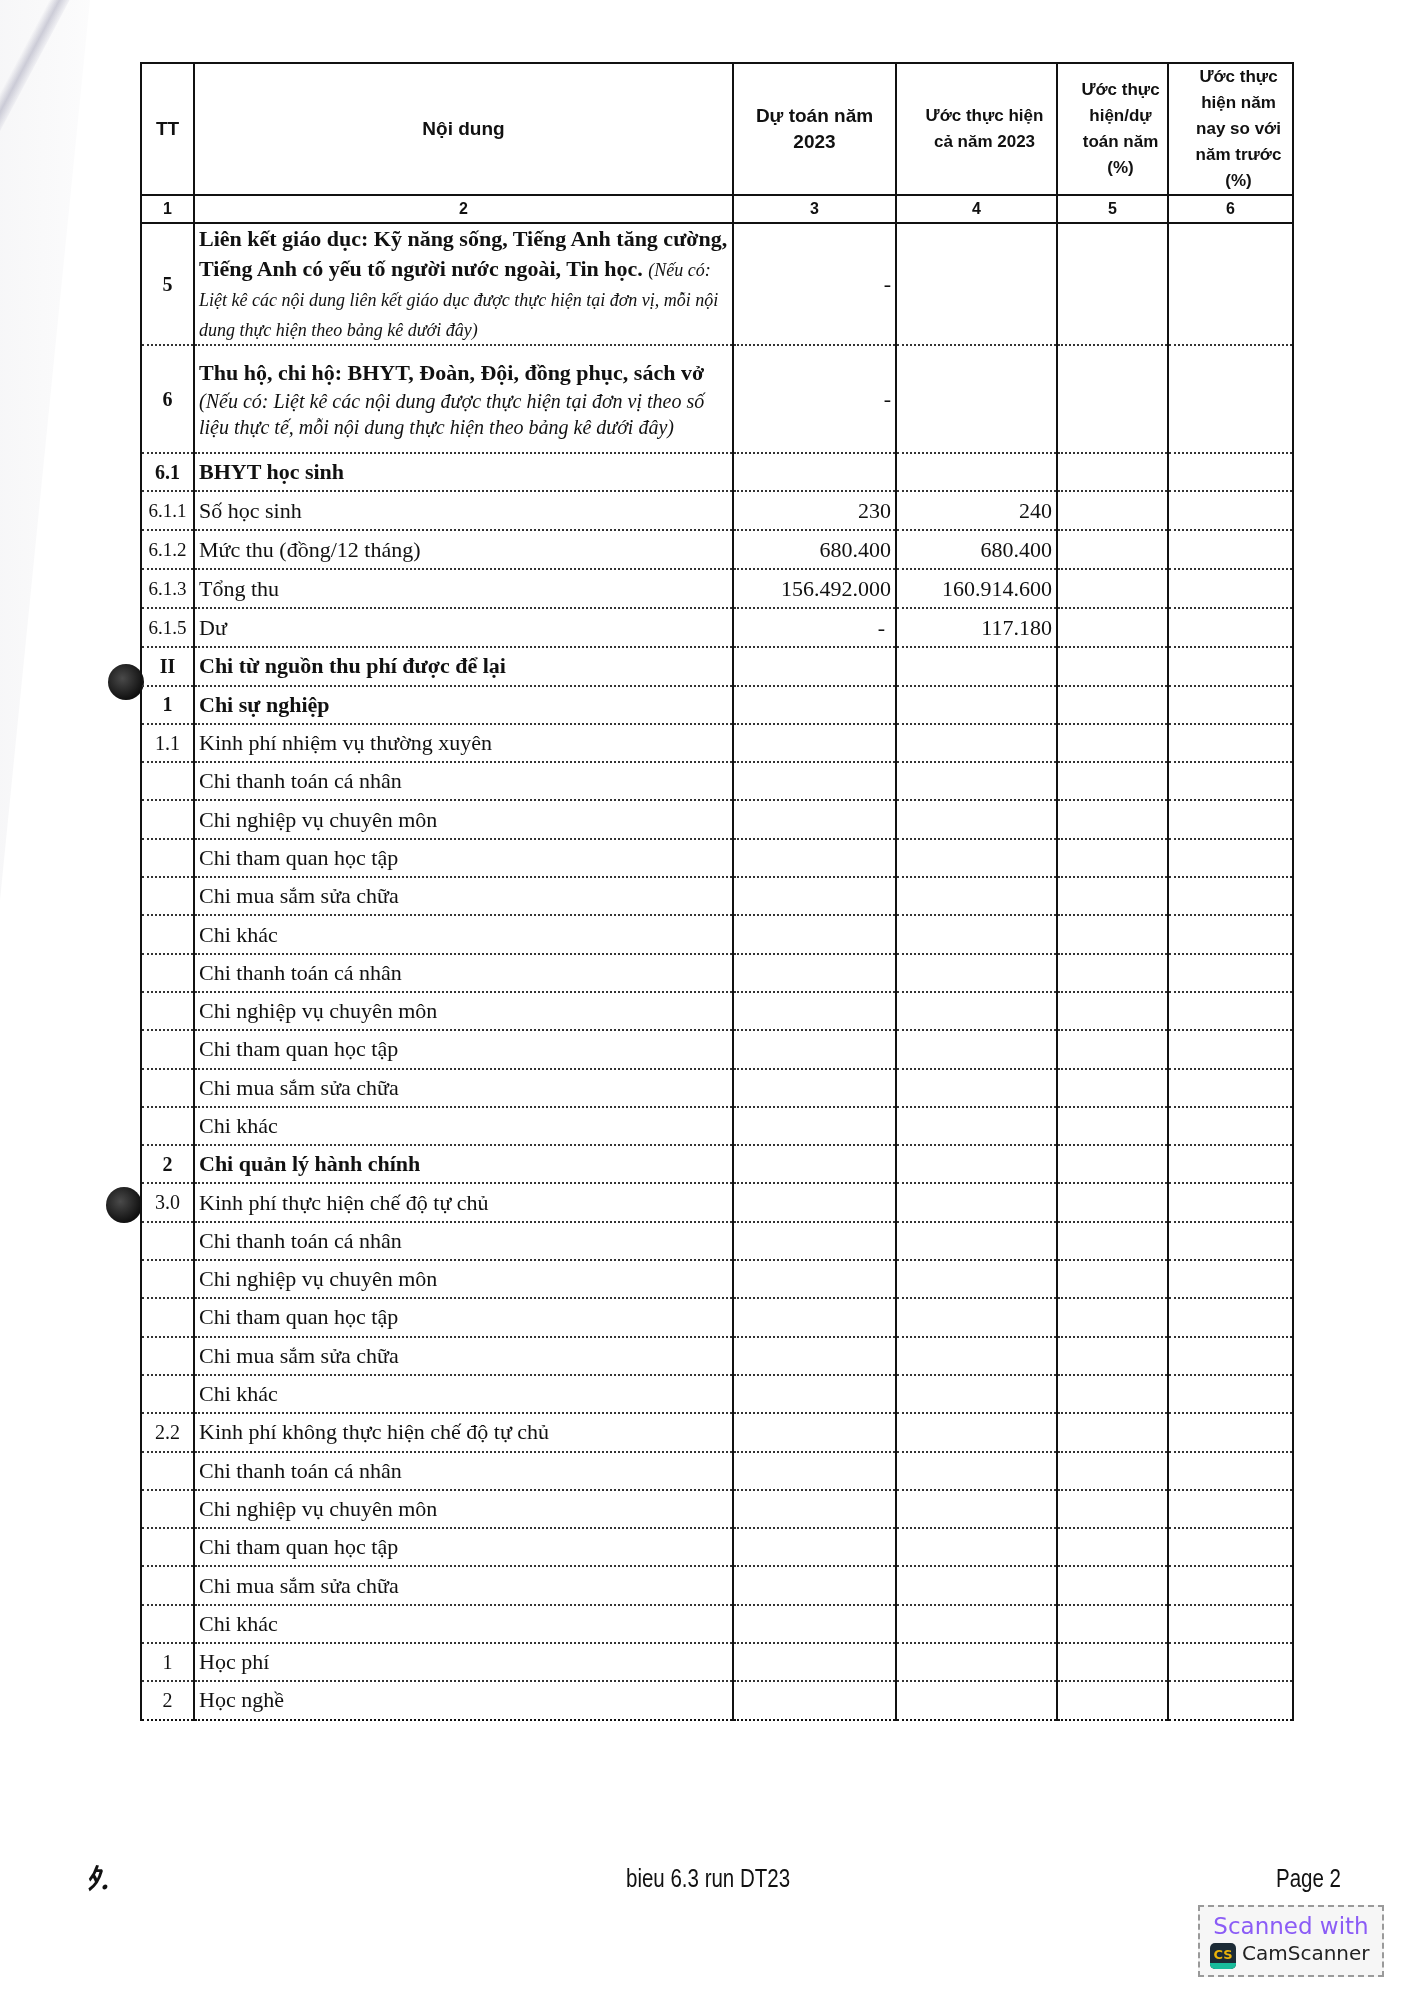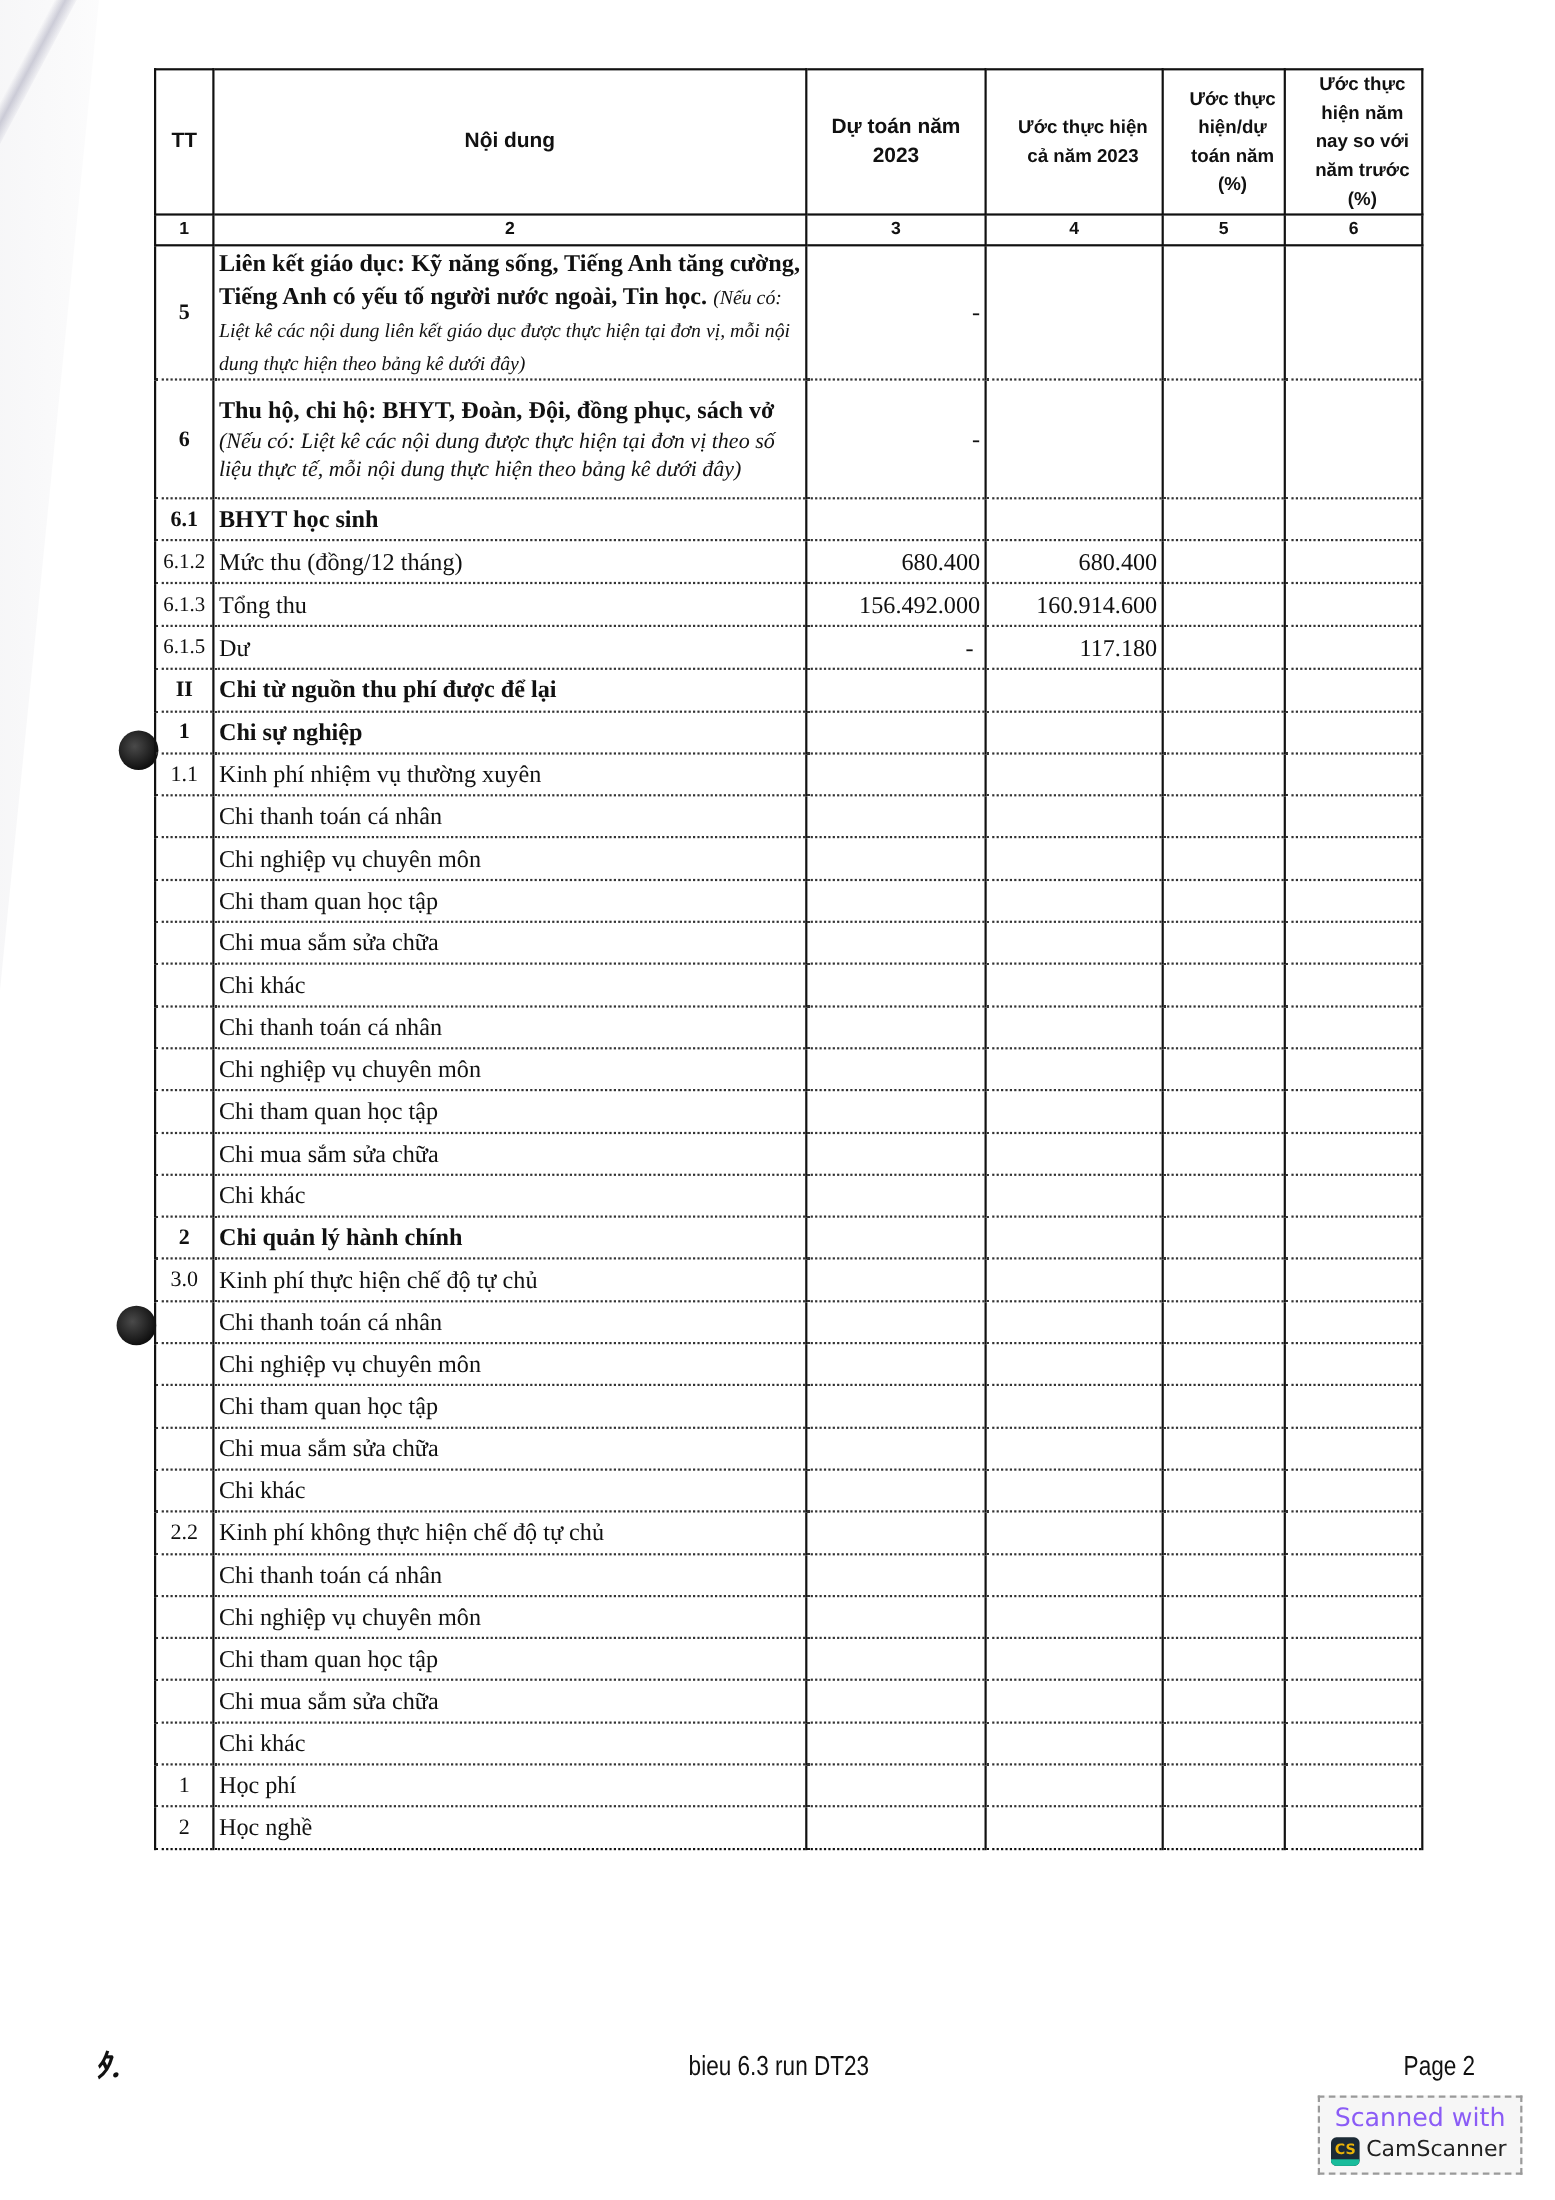--- a/index.html
+++ b/index.html
@@ -146,20 +146,28 @@
     </tr>
     <tr class="r">
       <td class="tt bold">6.1</td>
       <td class="nd bold">BHYT học sinh</td>
       <td class="num"></td>
       <td class="num"></td>
       <td></td>
       <td></td>
     </tr>
     <tr class="r40">
+      <td class="tt sm">6.1.1</td>
+      <td class="nd">Số học sinh</td>
+      <td class="num">230</td>
+      <td class="num">240</td>
+      <td></td>
+      <td></td>
+    </tr>
+    <tr class="r40">
       <td class="tt sm">6.1.2</td>
       <td class="nd">Mức thu (đồng/12 tháng)</td>
       <td class="num">680.400</td>
       <td class="num">680.400</td>
       <td></td>
       <td></td>
     </tr>
     <tr class="r40">
       <td class="tt sm">6.1.3</td>
       <td class="nd">Tổng thu</td>

